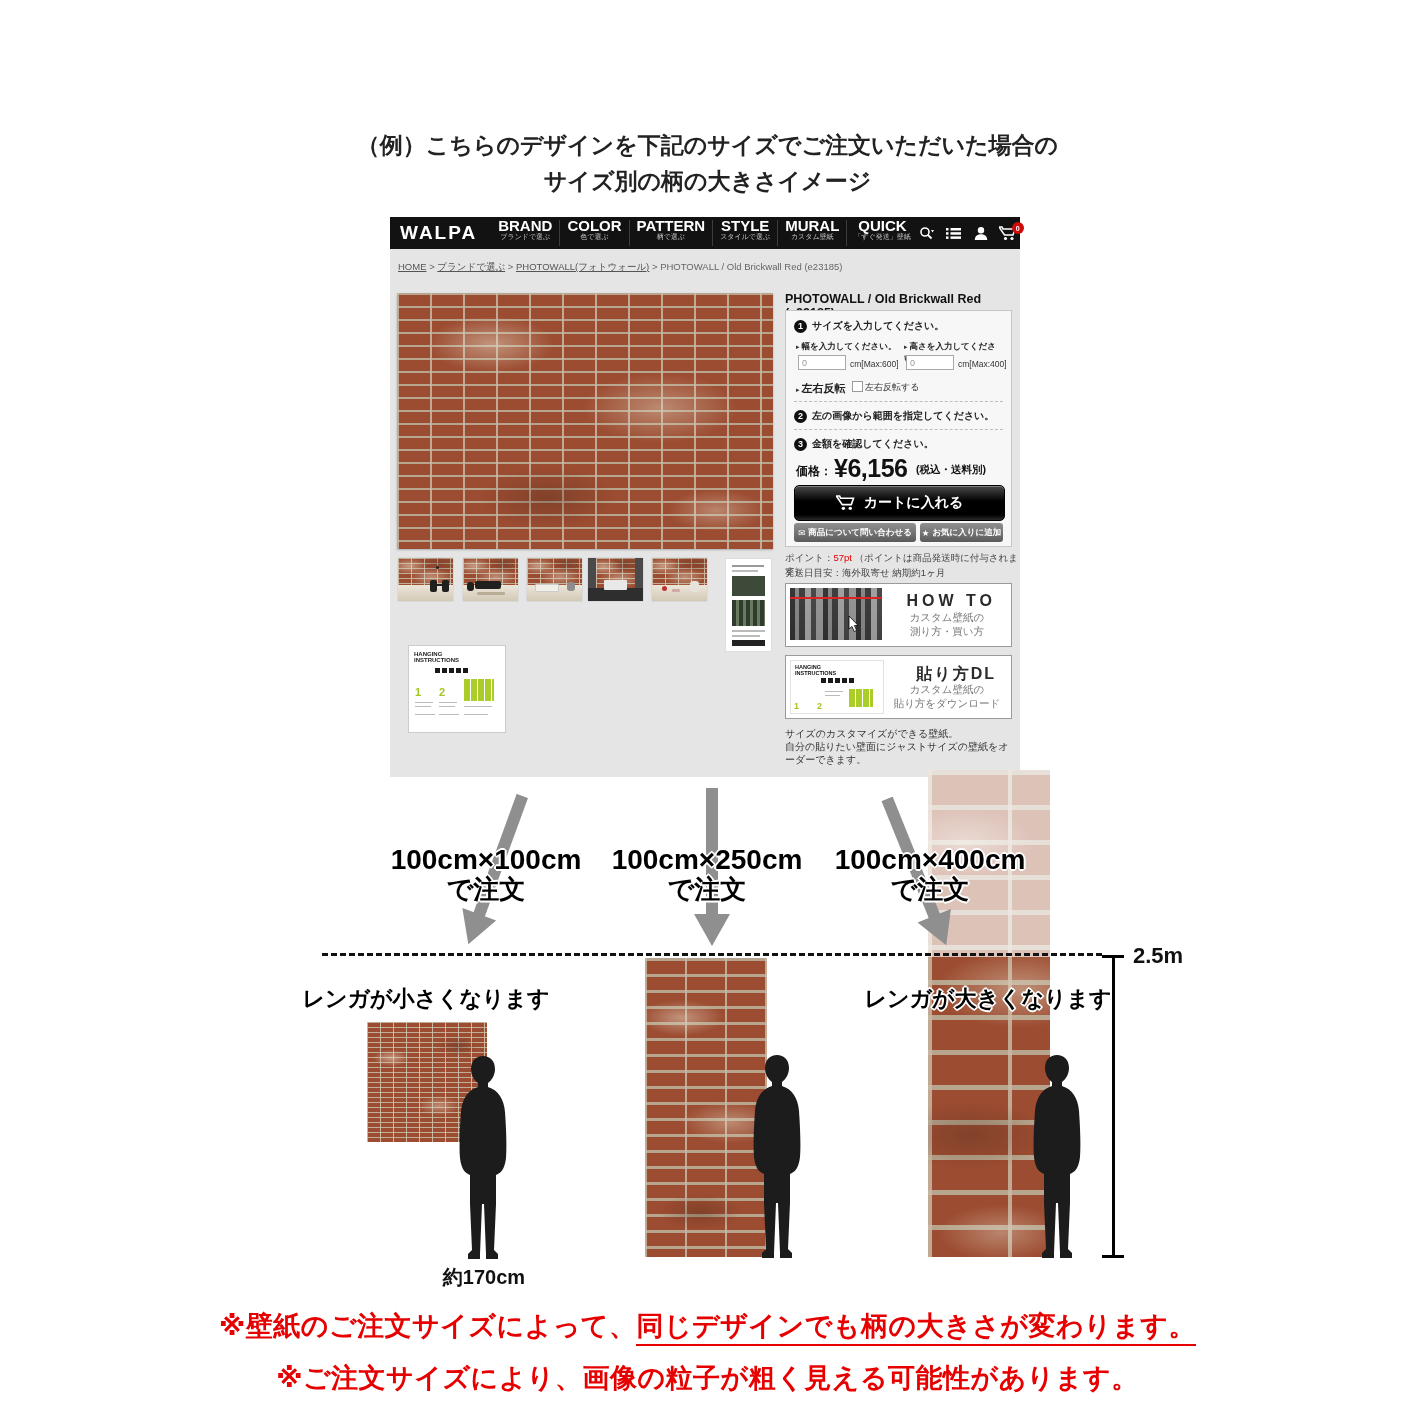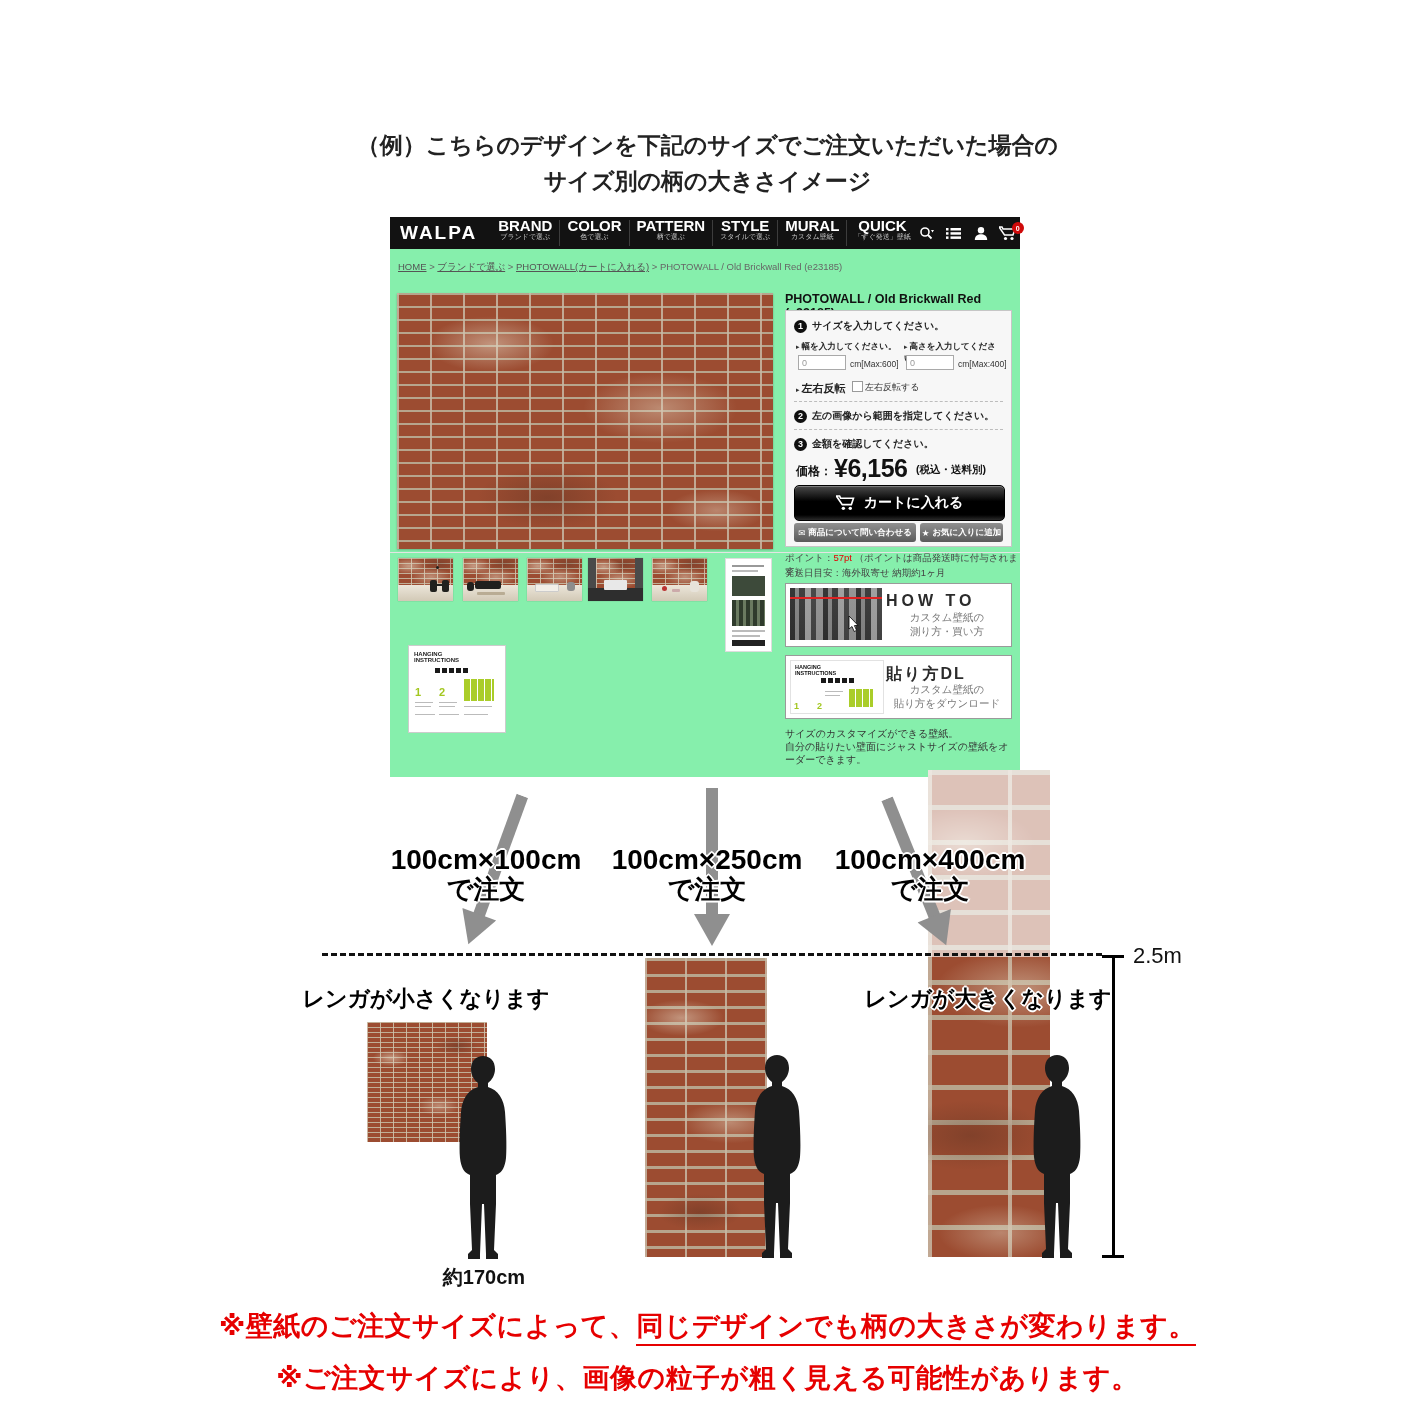--- a/index.html
+++ b/index.html
@@ -7,21 +7,21 @@
          font-family:"Liberation Sans","DejaVu Sans",sans-serif;color:#111;}
   .abs{position:absolute;}
 
   
   .caution-title{left:0;top:14px;width:1415px;text-align:center;}
   .caution-title span{display:inline-block;font-size:46px;font-weight:900;letter-spacing:2px;
         border-bottom:6px solid #000;padding:0 10px 2px 10px;}
   .subtitle{left:0;width:1415px;text-align:center;font-size:23px;font-weight:600;color:#222;}
 
   
-  .shop{left:390px;top:217px;width:630px;height:560px;background:#86efac;font-family:"Liberation Sans","DejaVu Sans",sans-serif;}
+  .shop{left:390px;top:217px;width:630px;height:560px;background:#e5e5e5;font-family:"Liberation Sans","DejaVu Sans",sans-serif;}
   .shop-nav{left:0;top:0;width:630px;height:32px;background:#121212;display:flex;align-items:center;}
   .shop-logo{color:#fff;font-size:19px;font-weight:800;letter-spacing:2px;padding:0 14px 0 10px;}
   .nav-item{height:26px;padding:0 7px;text-align:center;border-left:1px solid #3d3d3d;cursor:pointer;}
   .nav-en{font-size:15px;font-weight:700;color:#fff;line-height:12px;}
   .nav-jp{font-size:7px;color:#c9c9c9;line-height:9px;white-space:nowrap;}
   .nav-icons{display:flex;align-items:center;margin-left:auto;padding-right:8px;gap:9px;}
   .icon-btn{position:relative;width:18px;height:18px;display:flex;align-items:center;justify-content:center;cursor:pointer;}
   .cart-badge{position:absolute;right:-7px;top:-2px;width:12px;height:12px;border-radius:50%;
         background:#cf0a0a;color:#fff;font-size:7px;font-weight:700;display:flex;align-items:center;justify-content:center;}
   .breadcrumb{left:8px;top:44px;width:614px;font-size:9.5px;color:#666;}
@@ -100,21 +100,21 @@
   .mini-btn{position:absolute;height:19px;border-radius:3px;cursor:pointer;color:#fff;font-size:8.5px;font-weight:700;
         background:linear-gradient(#909090,#5a5a5a);display:flex;align-items:center;justify-content:center;gap:3px;}
   .meta-line{position:absolute;font-size:9.5px;color:#444;width:240px;}
   .red{color:#e60000;}
   .info-box{position:absolute;left:0;width:225px;height:62px;border:1px solid #9a9a9a;background:#fff;cursor:pointer;}
   .info-img{position:absolute;left:4px;top:4px;width:92px;height:52px;overflow:hidden;}
   .forest{background:linear-gradient(#d8d8d8,#9a9a9a);}
   .forest::after{content:"";position:absolute;inset:0;background:
       repeating-linear-gradient(90deg,#1a1a1a 0 5px,#7a7a7a 5px 9px,#242424 9px 15px,#979797 15px 21px,#303030 21px 26px,#8a8a8a 26px 33px);opacity:.85;}
   .red-line{position:absolute;left:0;top:9px;width:92px;height:2px;background:#d22;z-index:2;}
-  .info-title{position:absolute;left:100px;top:8px;width:122px;text-align:left;font-size:16px;font-weight:800;letter-spacing:4px;color:#2b2b2b;}
+  .info-title{position:absolute;left:88px;top:8px;width:122px;text-align:right;font-size:16px;font-weight:800;letter-spacing:4px;color:#2b2b2b;}
   .info-sub{position:absolute;left:100px;width:122px;text-align:center;font-size:10.5px;color:#777;}
   .mini-sheet{background:#fff;}
   .desc{position:absolute;left:0;top:435px;width:230px;font-size:10px;color:#333;line-height:13px;}
 
   
   .arrow{width:36px;height:160px;z-index:4;}
   .arrow svg{display:block;}
   .order-label{width:220px;text-align:center;z-index:7;color:#000;
       text-shadow:-2px 0 0 #fff,2px 0 0 #fff,0 -2px 0 #fff,0 2px 0 #fff,-1px -1px 0 #fff,1px 1px 0 #fff,-1px 1px 0 #fff,1px -1px 0 #fff;}
   .order-size{font-size:28px;font-weight:800;line-height:30px;}
@@ -126,21 +126,21 @@
   .ghost{left:928px;top:770px;width:122px;height:187px;background:rgba(255,255,255,.66);z-index:3;}
   .panel2{left:645px;top:958px;width:122px;height:299px;z-index:2;}
   .square1{left:367px;top:1022px;width:120px;height:120px;z-index:2;}
 
   .person{width:64px;height:208px;z-index:6;}
   .note-label{width:300px;text-align:center;font-size:22px;font-weight:800;z-index:7;color:#000;
       text-shadow:-2px 0 0 #fff,2px 0 0 #fff,0 -2px 0 #fff,0 2px 0 #fff,-1px -1px 0 #fff,1px 1px 0 #fff,-1px 1px 0 #fff,1px -1px 0 #fff;}
   .height-label{width:200px;text-align:center;font-size:20px;font-weight:800;z-index:7;}
   .measure-line{left:1112px;top:957px;width:3px;height:300px;background:#000;z-index:5;}
   .measure-cap{width:22px;height:3px;background:#000;z-index:5;}
-  .measure-text{font-size:22px;font-weight:400;z-index:7;}
+  .measure-text{font-size:22px;font-weight:700;z-index:7;}
 
   
   .warn{left:0;width:1415px;text-align:center;font-size:27px;font-weight:800;color:#e60000;letter-spacing:0.5px;}
   .warn .u{border-bottom:2px solid #e60000;padding-bottom:3px;}
 </style>
 </head>
 <body>
 
 <svg width="0" height="0" style="position:absolute">
   <defs>
@@ -220,21 +220,21 @@
               <circle cx="13" cy="12.5" r="1.6" fill="#fff"></circle>
             </svg>
           <span class="cart-badge">0</span>
         </div>
       </div>
     </div>
 
     <div class="abs breadcrumb">
       <a>HOME</a>
       &gt; <a>ブランドで選ぶ</a>
-      &gt; <a>PHOTOWALL(カートに入れる)</a>
+      &gt; <a>PHOTOWALL(フォトウォール)</a>
       &gt; <span>PHOTOWALL / Old Brickwall Red (e23185)</span>
     </div>
 
     <div class="abs main-photo brick brick-p"></div>
 
     <div class="abs thumb" style="left:8px;">
       <div class="t-wall brick brick-xs"></div>
         <div class="t-floor"></div>
       <div class="furn" style="left:32px;top:22px;width:7px;height:12px;border-radius:2px;"></div>
       <div class="furn" style="left:44px;top:22px;width:7px;height:12px;border-radius:2px;"></div>

